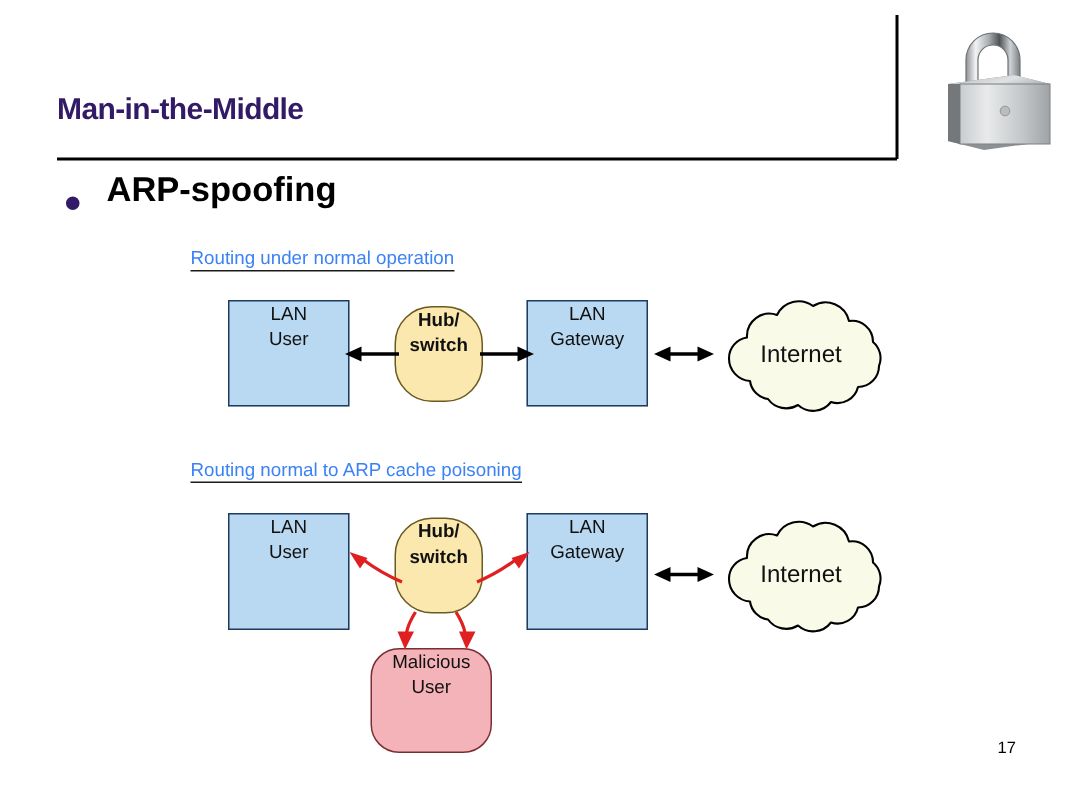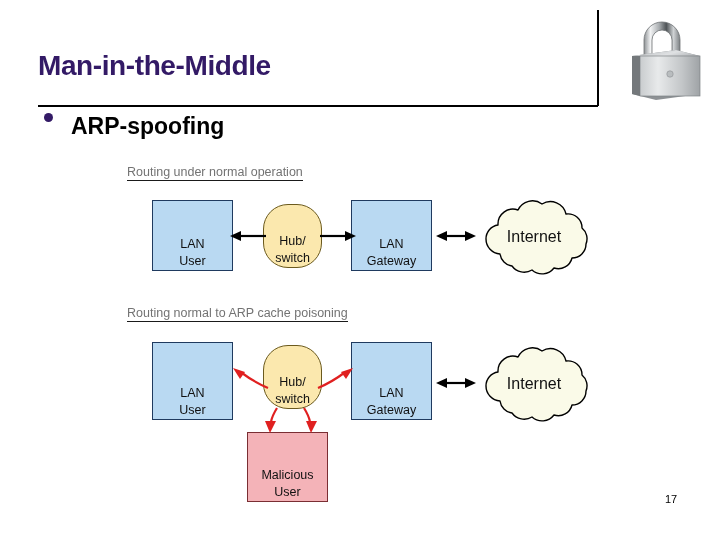--- a/index.html
+++ b/index.html
@@ -12,22 +12,22 @@
     height: 540px;
     position: relative;
     overflow: hidden;
     font-family: "Liberation Sans", sans-serif;
   }
 
   
   #slide-title {
     position: absolute;
     left: 38px;
-    top: 50px;
-    font-size: 28px;
+    top: 62px;
+    font-size: 20px;
     font-weight: bold;
     color: #331a66;
     letter-spacing: -0.4px;
     white-space: nowrap;
   }
   #title-rule-horizontal {
     position: absolute;
     left: 38px;
     top: 105px;
     width: 560px;
@@ -42,21 +42,21 @@
     height: 96px;
     background: #000000;
   }
 
   
   #bullet-row {
     position: absolute;
     left: 44px;
     top: 113px;
     display: flex;
-    align-items: flex-start;
+    align-items: flex-end;
   }
   #bullet-marker {
     width: 9px;
     height: 9px;
     border-radius: 50%;
     background: #331a66;
     margin-right: 18px;
     flex: 0 0 auto;
   }
   #bullet-text {
@@ -81,69 +81,70 @@
     left: 665px;
     top: 493px;
     font-size: 11px;
     color: #000000;
   }
 
   
   .diagram-caption {
     position: absolute;
     font-size: 12.5px;
-    color: #737373;
+    color: #3b82f6;
     white-space: nowrap;
     border-bottom: 1.5px solid #1a1a1a;
     padding-bottom: 1px;
     font-family: "Liberation Sans", sans-serif;
   }
   #caption-normal { left: 127px; top: 165px; }
   #caption-poison { left: 127px; top: 306px; }
 
   .node-box {
     position: absolute;
     box-sizing: border-box;
     display: flex;
     flex-direction: column;
     align-items: center;
-    justify-content: flex-end;
+    justify-content: flex-start;
     font-size: 12.5px;
     line-height: 1.35;
     color: #111111;
     text-align: center;
   }
   .node-box .line { display: block; }
 
   .box-lan {
     background: #b9d9f2;
     border: 1.4px solid #1f3a5f;
   }
   .box-hub {
     background: #fbe8ae;
     border: 1.4px solid #6b5a1e;
     border-radius: 25px;
+    font-weight: bold;
   }
   .box-malicious {
     background: #f4b3b8;
     border: 1.4px solid #7a2e33;
   }
 
   
   #lan-user-1     { left: 152px; top: 200px; width: 81px;  height: 71px; }
   #hub-switch-1   { left: 263px; top: 204px; width: 59px;  height: 64px; }
   #lan-gateway-1  { left: 351px; top: 200px; width: 81px;  height: 71px; }
   #internet-cloud-1 { left: 470px; top: 192px; width: 128px; height: 86px; }
 
   
   #lan-user-2     { left: 152px; top: 342px; width: 81px;  height: 78px; }
   #hub-switch-2   { left: 263px; top: 345px; width: 59px;  height: 64px; }
   #lan-gateway-2  { left: 351px; top: 342px; width: 81px;  height: 78px; }
   #internet-cloud-2 { left: 470px; top: 339px; width: 128px; height: 86px; }
-  #malicious-user { left: 247px; top: 432px; width: 81px;  height: 70px; }
+  #malicious-user { left: 247px; top: 432px; width: 81px;  height: 70px; border-radius: 19px; }
 
   .cloud-svg { position: absolute; }
   .cloud-label {
     position: absolute;
     font-size: 16px;
     color: #111111;
     white-space: nowrap;
     text-align: center;
   }
   #internet-label-1 { left: 470px; top: 228px; width: 128px; }

